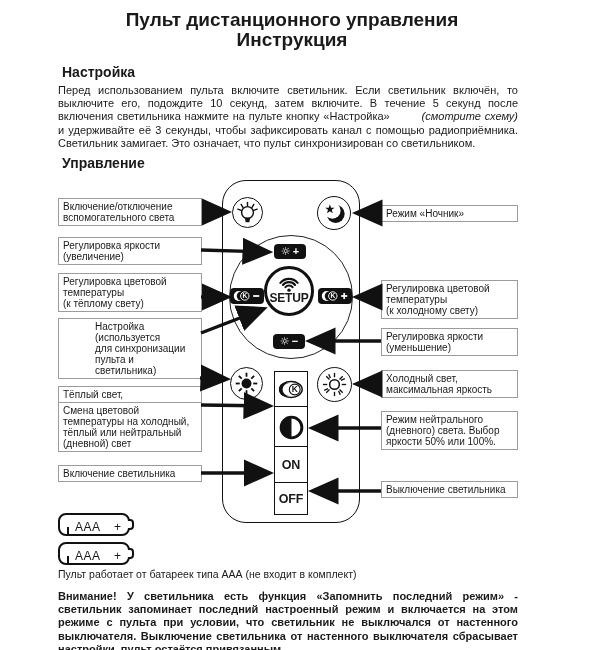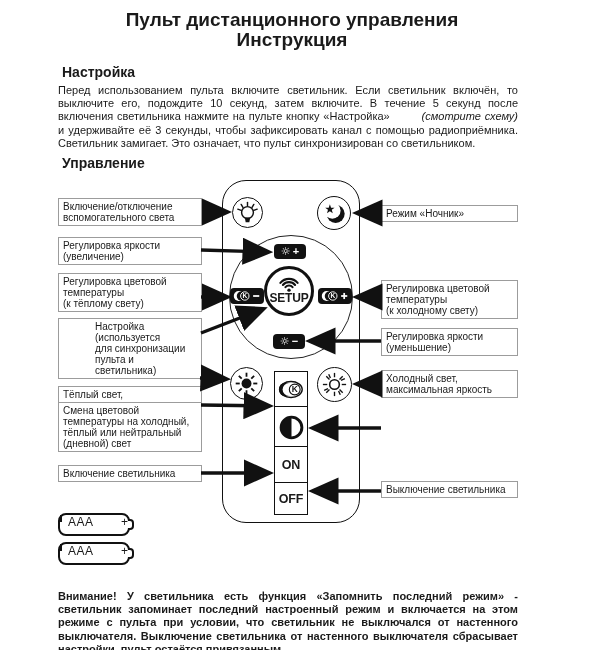--- a/index.html
+++ b/index.html
@@ -41,22 +41,22 @@
              font-size:10px; line-height:11px; padding:2px 4px; white-space:pre-line; z-index:2; }
   .callout.cl { left:58px;  width:144px; }
   .callout.cr { left:381px; width:137px; }
 
   
   .arrows { position:absolute; left:0; top:175px; width:600px; height:350px;
             z-index:5; pointer-events:none; }
 
   
   .battery { position:absolute; left:58px; width:72px; height:23px; border:2px solid #111;
-             border-radius:8px; background:#fff; display:flex; align-items:flex-start;
-             padding:0 0; gap:0; }
+             border-radius:8px; background:#fff; display:flex; align-items:flex-end;
+             padding:0 7px; gap:0; }
   .battery .term { width:2px; height:7px; background:#111; margin-right:6px; }
   .battery .aaa { font-size:12px; letter-spacing:0.5px; }
   .battery .plus { margin-left:auto; font-size:12px; }
   .battery .nub { position:absolute; right:-6px; top:4px; width:6px; height:11px;
                   border:2px solid #111; border-left:none; border-radius:0 4px 4px 0; background:#fff; }
   .note { position:absolute; left:58px; font-size:10.5px; }
 </style>
 </head>
 <body>
 
@@ -215,20 +215,23 @@
   <div class="callout cr" style="top:205px;">Режим «Ночник»</div>
 
   <div class="callout cl" style="top:465px;">Включение светильника</div>
   <div class="callout cr" style="top:280px;">Регулировка цветовой
 температуры
 (к холодному свету)</div>
   <div class="callout cr" style="top:328px;">Регулировка яркости
 (уменьшение)</div>
   <div class="callout cr" style="top:370px;">Холодный свет,
 максимальная яркость</div>
+  <div class="callout cr" style="top:411px;">Режим нейтрального
+(дневного) света. Выбор
+яркости 50% или 100%.</div>
   <div class="callout cr" style="top:481px;">Выключение светильника</div>
 
   <svg class="arrows" viewBox="0 175 600 350">
     <defs>
       <marker id="ah" markerWidth="9" markerHeight="8" refX="7.5" refY="4" orient="auto">
         <path d="M0,0 L9,4 L0,8 z" fill="#111"></path>
       </marker>
     </defs>
     <g stroke="#111" stroke-width="3.4" marker-end="url(#ah)">
       <line x1="202" y1="212" x2="227" y2="212"></line>
@@ -252,16 +255,17 @@
     <span class="aaa">AAA</span>
     <span class="plus">+</span>
     <span class="nub"></span>
   </div>
   <div class="battery" style="top:542px;">
     <span class="term"></span>
     <span class="aaa">AAA</span>
     <span class="plus">+</span>
     <span class="nub"></span>
   </div>
+  <div class="note" style="top:568px;">Пульт работает от батареек типа ААА (не входит в комплект)</div>
 
   <div class="para attention" style="top:590px;">Внимание! У светильника есть функция «Запомнить последний режим» - светильник запоминает последний настроенный режим и включается на этом режиме с пульта при условии, что светильник не выключался от настенного выключателя. Выключение светильника от настенного выключателя сбрасывает настройки, пульт остаётся привязанным.</div>
 
 </div>
 
 </body></html>

